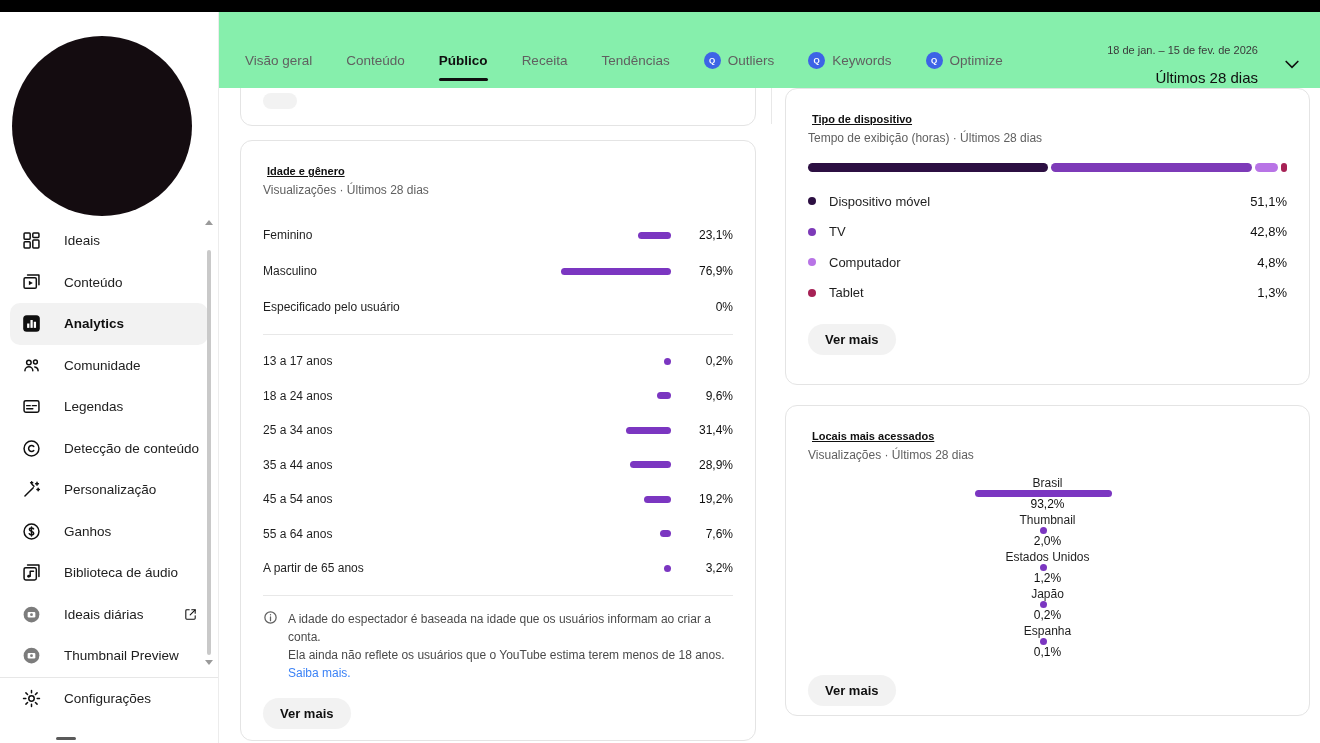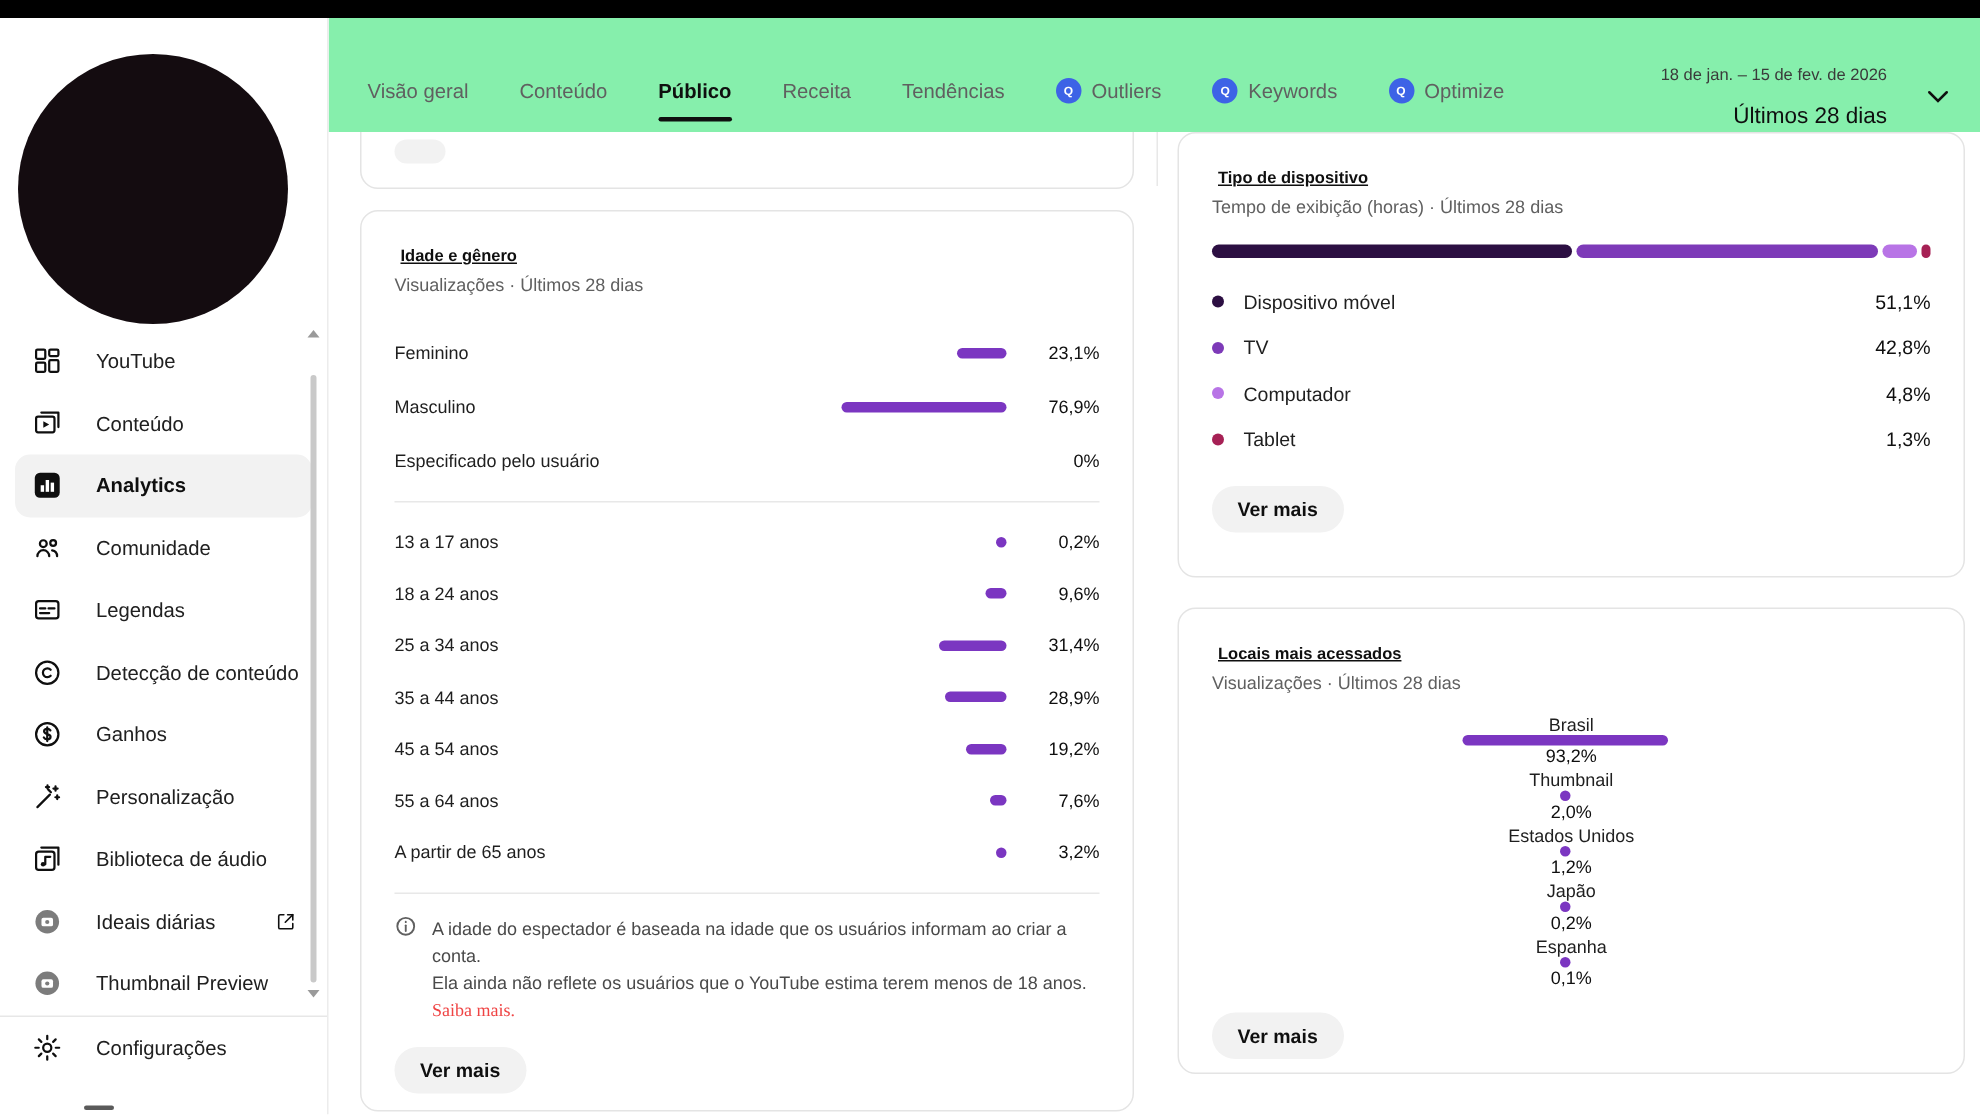--- a/index.html
+++ b/index.html
@@ -60,21 +60,21 @@
   .stat-bar{height:7px;border-radius:4px;background:#7b36c1;}
   .stat-value{flex:0 0 46px;text-align:right;color:#0f0f0f;}
   .rows-gender{margin-top:20px;}
   .rows-age{margin-top:2px;}
   .rows-loc{margin-top:14px;}
   .sep{border-top:1px solid #e8e8e8;margin:9px 0;}
 
   .note{display:flex;gap:10px;margin-top:14px;}
   .note-text{font-size:12px;line-height:18px;color:#4a4a4a;}
   .note-text span{display:block;}
-  .note-link{color:#ef4444;text-decoration:none;cursor:pointer;font-family:Liberation Serif, serif;}
+  .note-link{color:#3b82f6;text-decoration:none;cursor:pointer;}
 
   .pill{display:inline-block;background:#f2f2f2;border-radius:17px;padding:8px 17px;
         font-size:13px;font-weight:bold;color:#0f0f0f;cursor:pointer;border:none;}
   .card-age .pill{margin-top:16px;}
   .card-device .pill{margin-top:16px;}
   .card-loc .pill{margin-top:14px;}
 
   .stacked{display:flex;gap:3px;height:9px;margin-top:18px;}
   .seg{border-radius:5px;}
   .legend{margin-top:14px;}
@@ -92,21 +92,21 @@
   <nav class="nav" id="nav">
       <div class="nav-item">
     <span class="nav-icon">
           <svg viewBox="0 0 24 24" fill="none" stroke="#0f0f0f" stroke-width="1.7" stroke-linecap="round" stroke-linejoin="round">
             <rect x="3.5" y="3.5" width="7" height="7" rx="1"></rect>
             <rect x="13.5" y="3.5" width="7" height="5" rx="1"></rect>
             <rect x="3.5" y="13.5" width="7" height="7" rx="1"></rect>
             <rect x="13.5" y="11.5" width="7" height="9" rx="1"></rect>
           </svg>
         </span>
-    <span class="nav-label">YouTube</span>
+    <span class="nav-label">Ideais</span>
   </div>
       <div class="nav-item">
     <span class="nav-icon">
           <svg viewBox="0 0 24 24" fill="none" stroke="#0f0f0f" stroke-width="1.7" stroke-linecap="round" stroke-linejoin="round">
             <rect x="3.5" y="6.5" width="14" height="12" rx="1.5"></rect>
             <path d="M7.5 3.5h13v11"></path>
             <path d="M9 10l4.5 2.5L9 15z" fill="#0f0f0f" stroke="none"></path>
           </svg>
         </span>
     <span class="nav-label">Conteúdo</span>
@@ -147,37 +147,37 @@
           <svg viewBox="0 0 24 24" fill="none" stroke="#0f0f0f" stroke-width="1.7" stroke-linecap="round" stroke-linejoin="round">
             <circle cx="12" cy="12" r="8.5"></circle>
             <path d="M14.6 9.7a3.4 3.4 0 1 0 0 4.6"></path>
           </svg>
         </span>
     <span class="nav-label">Detecção de conteúdo</span>
   </div>
       <div class="nav-item">
     <span class="nav-icon">
           <svg viewBox="0 0 24 24" fill="none" stroke="#0f0f0f" stroke-width="1.7" stroke-linecap="round" stroke-linejoin="round">
-            <circle cx="12" cy="12" r="8.5"></circle>
-            <path d="M12 6.8v10.4M14.4 9.1c-.5-.8-1.4-1.2-2.4-1.2-1.3 0-2.4.8-2.4 1.9 0 2.7 4.9 1.5 4.9 4.1 0 1.2-1.1 2-2.5 2-1.1 0-2.1-.5-2.6-1.4"></path>
-          </svg>
-        </span>
-    <span class="nav-label">Ganhos</span>
-  </div>
-      <div class="nav-item">
-    <span class="nav-icon">
-          <svg viewBox="0 0 24 24" fill="none" stroke="#0f0f0f" stroke-width="1.7" stroke-linecap="round" stroke-linejoin="round">
             <path d="M4.5 19.5l9.5-9.5"></path>
             <path d="M12.8 6.2l2 2"></path>
             <path d="M18.3 3.8v3.2M16.7 5.4h3.2"></path>
             <path d="M19.6 10.6v2.8M18.2 12h2.8"></path>
             <path d="M12.2 3v2.4M11 4.2h2.4"></path>
           </svg>
         </span>
     <span class="nav-label">Personalização</span>
+  </div>
+      <div class="nav-item">
+    <span class="nav-icon">
+          <svg viewBox="0 0 24 24" fill="none" stroke="#0f0f0f" stroke-width="1.7" stroke-linecap="round" stroke-linejoin="round">
+            <circle cx="12" cy="12" r="8.5"></circle>
+            <path d="M12 6.8v10.4M14.4 9.1c-.5-.8-1.4-1.2-2.4-1.2-1.3 0-2.4.8-2.4 1.9 0 2.7 4.9 1.5 4.9 4.1 0 1.2-1.1 2-2.5 2-1.1 0-2.1-.5-2.6-1.4"></path>
+          </svg>
+        </span>
+    <span class="nav-label">Ganhos</span>
   </div>
       <div class="nav-item">
     <span class="nav-icon">
           <svg viewBox="0 0 24 24" fill="none" stroke="#0f0f0f" stroke-width="1.7" stroke-linecap="round" stroke-linejoin="round">
             <rect x="3.5" y="6.5" width="14" height="14" rx="2"></rect>
             <path d="M7.5 3.5h13v13"></path>
             <circle cx="8.8" cy="16.2" r="1.7" fill="#0f0f0f" stroke="none"></circle>
             <path d="M10.5 16.2v-5.7h3.8"></path>
           </svg>
         </span>

